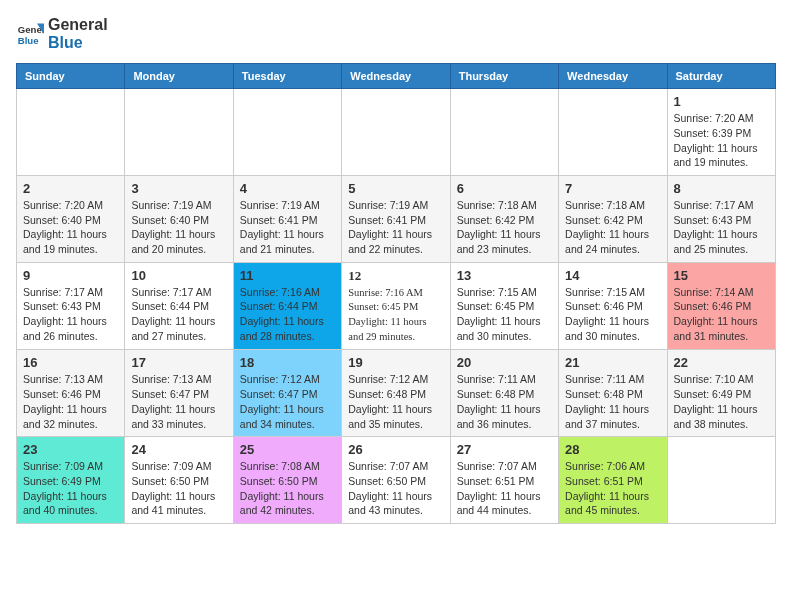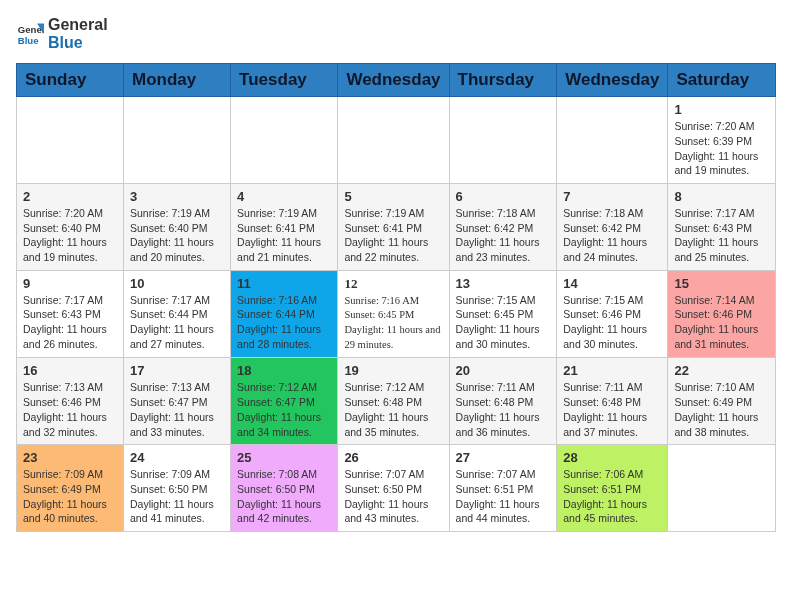--- a/index.html
+++ b/index.html
@@ -37,22 +37,22 @@
       font-size: 15px;
       color: #555;
     }
     .calendar {
       width: 100%;
       border-collapse: collapse;
       border: 1px solid #ccc;
     }
     .calendar th {
       background: #2d7fc1;
-      color: #0f172a;
-      font-size: 17px;
+      color: #ffffff;
+      font-size: 11px;
       font-weight: bold;
       padding: 6px 8px;
       text-align: left;
       border: 1px solid #2060a0;
     }
     .calendar td {
       vertical-align: top;
       padding: 5px 6px;
       border: 1px solid #ccc;
       width: calc(100%/7);
@@ -222,21 +222,21 @@
           <div class="day-info">Sunrise: 7:13 AM
 Sunset: 6:46 PM
 Daylight: 11 hours and 32 minutes.</div>
         </td>
         <td style="background: rgb(245, 245, 245);">
           <span class="day-num">17</span>
           <div class="day-info">Sunrise: 7:13 AM
 Sunset: 6:47 PM
 Daylight: 11 hours and 33 minutes.</div>
         </td>
-        <td style="background: #22c55e;">
+        <td style="background: #7dd3fc;">
           <span class="day-num">18</span>
           <div class="day-info">Sunrise: 7:12 AM
 Sunset: 6:47 PM
 Daylight: 11 hours and 34 minutes.</div>
         </td>
         <td style="background: rgb(245, 245, 245);">
           <span class="day-num">19</span>
           <div class="day-info">Sunrise: 7:12 AM
 Sunset: 6:48 PM
 Daylight: 11 hours and 35 minutes.</div>
@@ -254,21 +254,21 @@
 Daylight: 11 hours and 37 minutes.</div>
         </td>
         <td style="background: rgb(245, 245, 245);">
           <span class="day-num">22</span>
           <div class="day-info">Sunrise: 7:10 AM
 Sunset: 6:49 PM
 Daylight: 11 hours and 38 minutes.</div>
         </td>
       </tr>
       <tr>
-        <td style="background: #fdba74;">
+        <td style="background: #5eead4;">
           <span class="day-num">23</span>
           <div class="day-info">Sunrise: 7:09 AM
 Sunset: 6:49 PM
 Daylight: 11 hours and 40 minutes.</div>
         </td>
         <td style="background: rgb(255, 255, 255); margin-left: 23px;">
           <span class="day-num">24</span>
           <div class="day-info">Sunrise: 7:09 AM
 Sunset: 6:50 PM
 Daylight: 11 hours and 41 minutes.</div>

